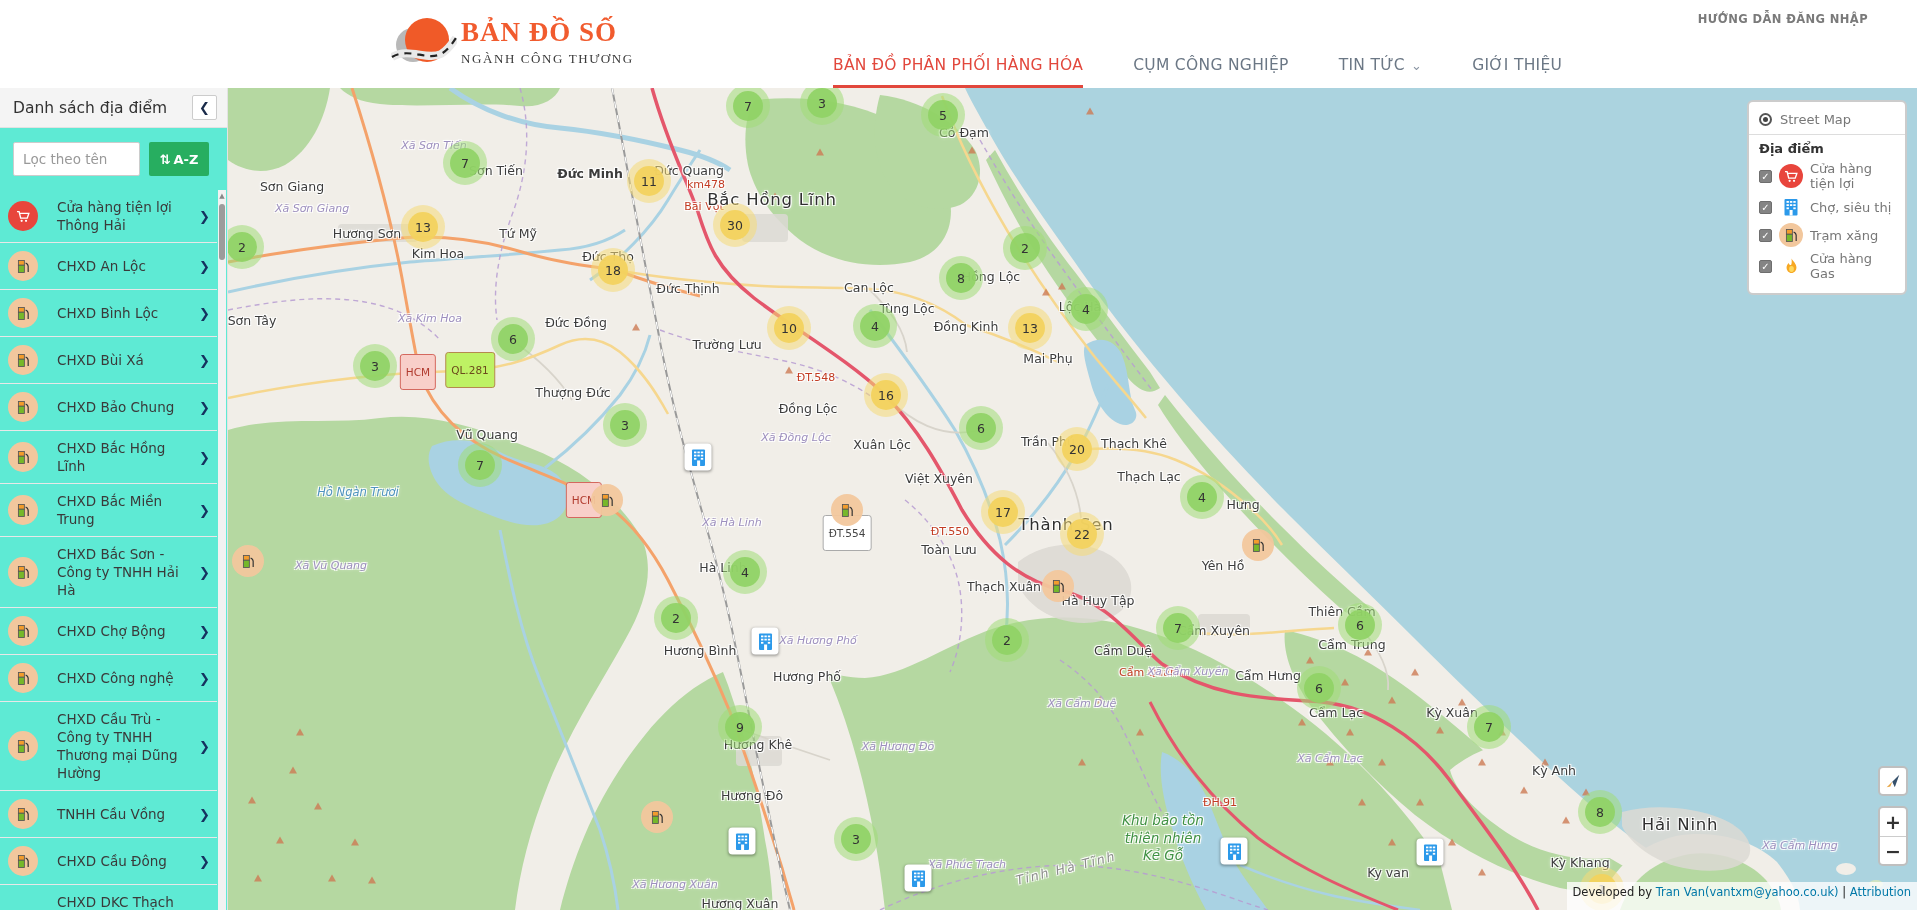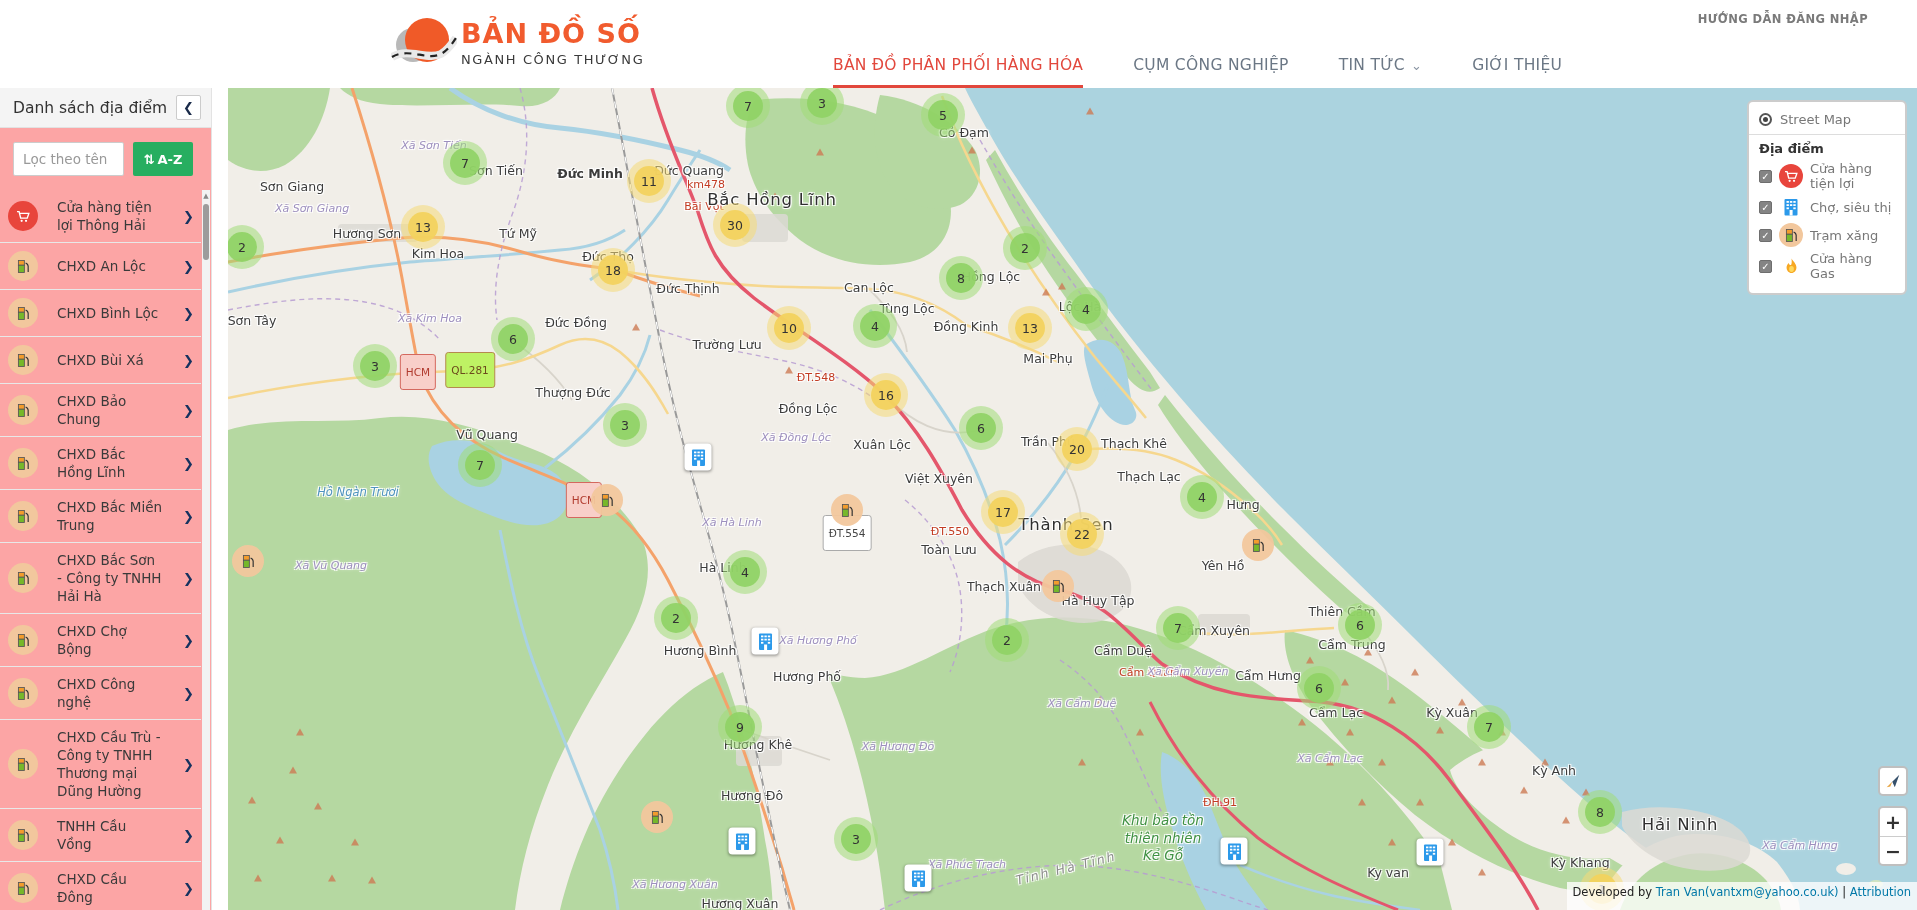--- a/index.html
+++ b/index.html
@@ -4,33 +4,33 @@
 <style>
   html,body{margin:0;padding:0;background:#fff;}
   *{box-sizing:border-box;}
   .page{position:relative;width:1917px;height:910px;overflow:hidden;
         font-family:"DejaVu Sans","Liberation Sans",sans-serif;color:#333;background:#fff;}
 
   
   .header{position:absolute;left:0;top:0;width:1917px;height:88px;background:#fff;z-index:30;}
   .logo{position:absolute;left:391px;top:12px;display:flex;align-items:center;}
   .logo-icon{width:66px;height:60px;}
-  .logo-text{margin-left:4px;}
+  .logo-text{margin-left:4px;font-family:Liberation Serif, serif;}
   .logo-title{font-size:27px;font-weight:600;color:#f15b2e;letter-spacing:1px;}
   .logo-sub{font-size:13px;color:#3a3a3a;letter-spacing:1.6px;margin-top:3px;}
   .login-link{position:absolute;right:49px;top:12px;font-size:11.5px;font-weight:600;
               color:#7a7a7a;letter-spacing:.4px;cursor:pointer;}
   .main-nav{position:absolute;left:833px;top:45px;height:43px;display:flex;column-gap:50px;}
   .nav-item{font-size:15.5px;color:#6b7785;letter-spacing:.3px;line-height:40px;height:43px;
             cursor:pointer;white-space:nowrap;}
   .nav-item.active{color:#e2473c;border-bottom:3px solid #e2473c;}
   .nav-item .caret{font-size:13px;color:#8a95a3;margin-left:6px;}
 
   
-  .sidebar{position:absolute;left:0;top:88px;width:212px;height:822px;background:#fca5a5;z-index:25;
+  .sidebar{position:absolute;left:0;top:88px;width:228px;height:822px;background:#5eead4;z-index:25;
            border-right:1px solid #e3e3e3;}
   .sb-head{height:40px;background:#f4f4f4;border-bottom:1px solid #e2e2e2;display:flex;
            align-items:center;padding:0 10px 0 13px;}
   .sb-title{font-size:15.5px;color:#333;flex:1;}
   .sb-collapse{width:25px;height:25px;background:#fff;border:1px solid #ccc;border-radius:2px;
                display:flex;align-items:center;justify-content:center;font-size:13px;font-weight:bold;
                color:#1a2b4a;cursor:pointer;}
   .sb-search{display:flex;gap:9px;padding:14px 18px 14px 13px;}
   .sb-search input{flex:1;height:34px;border:1px solid #ccc;border-radius:2px;padding:0 9px;
                    font-size:13.5px;font-family:inherit;color:#333;min-width:0;}

